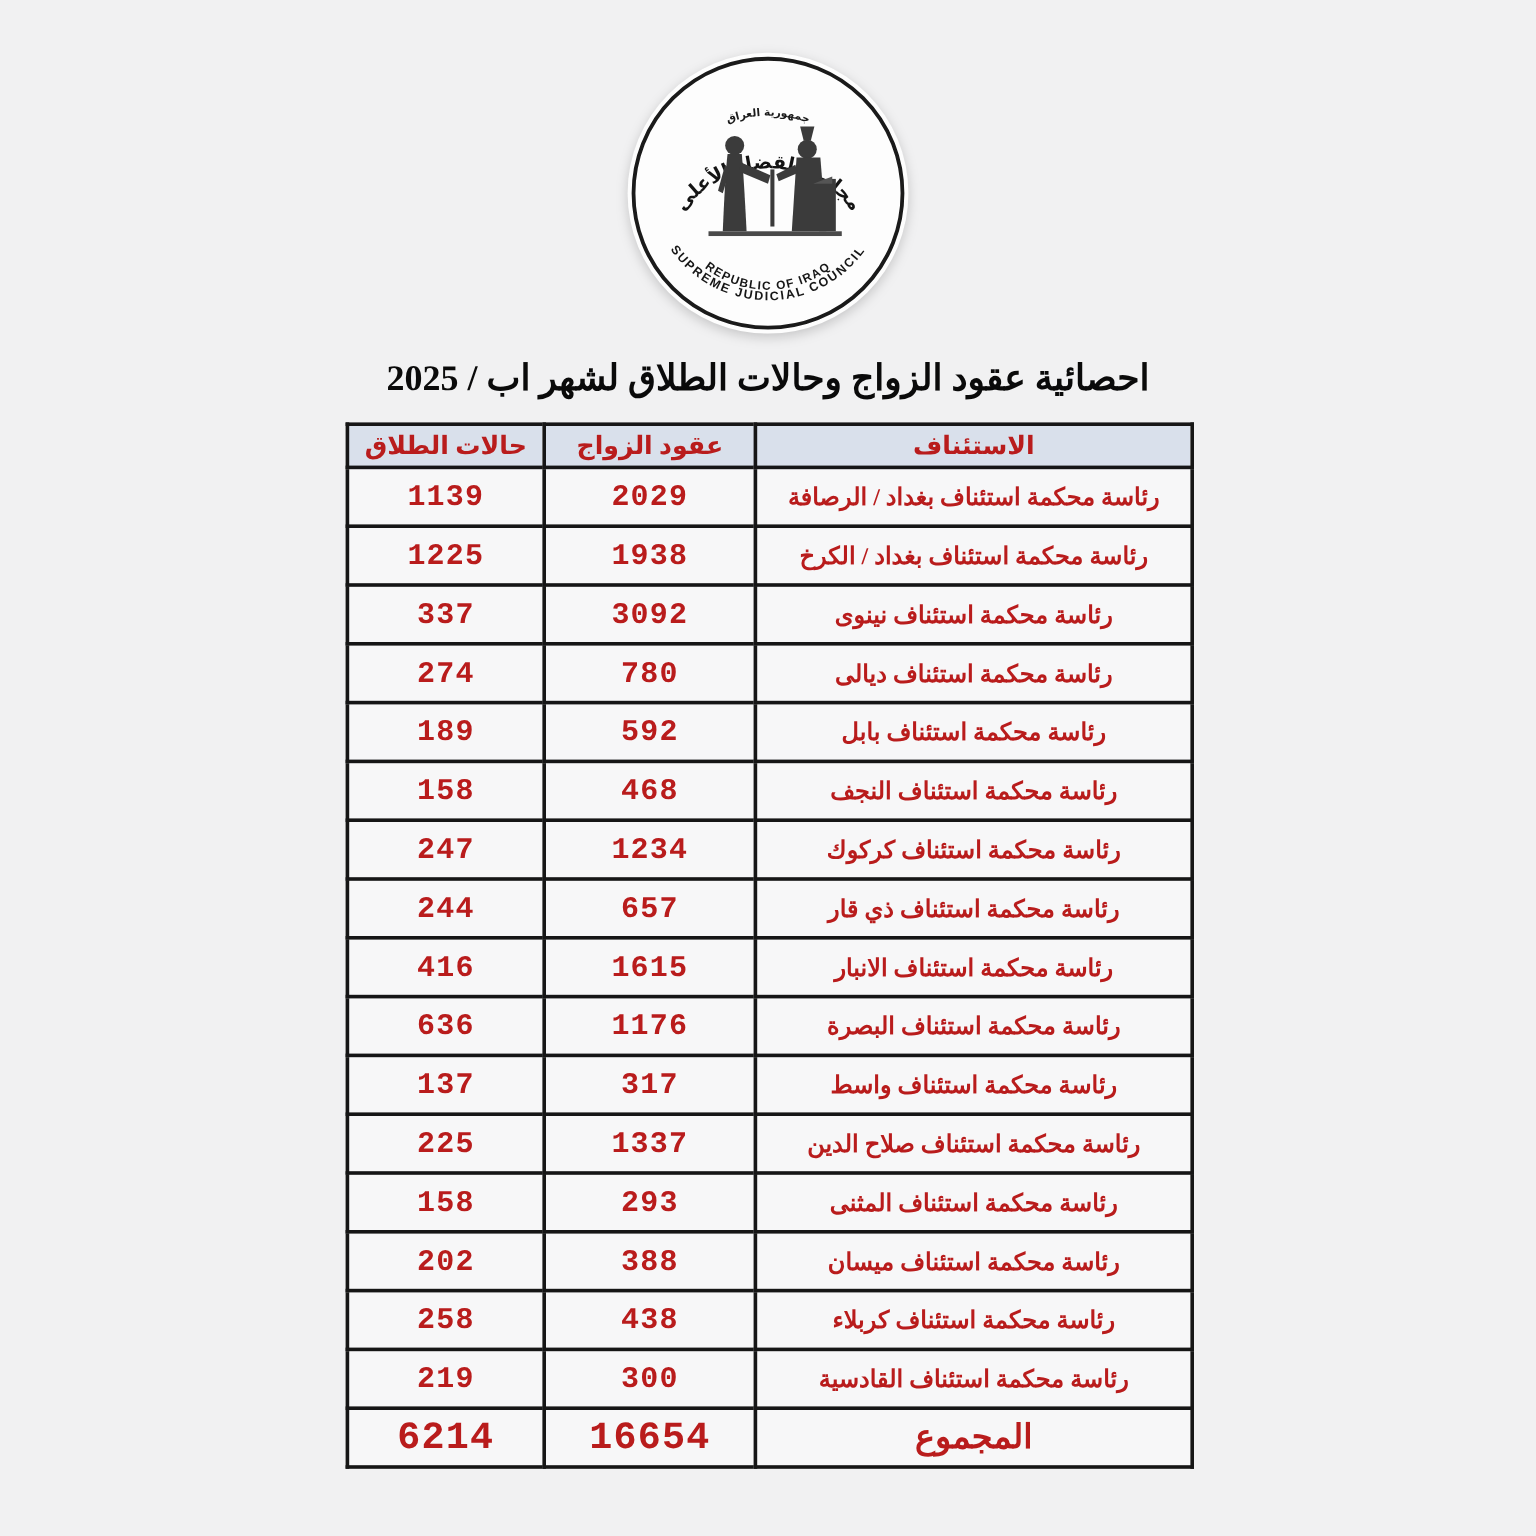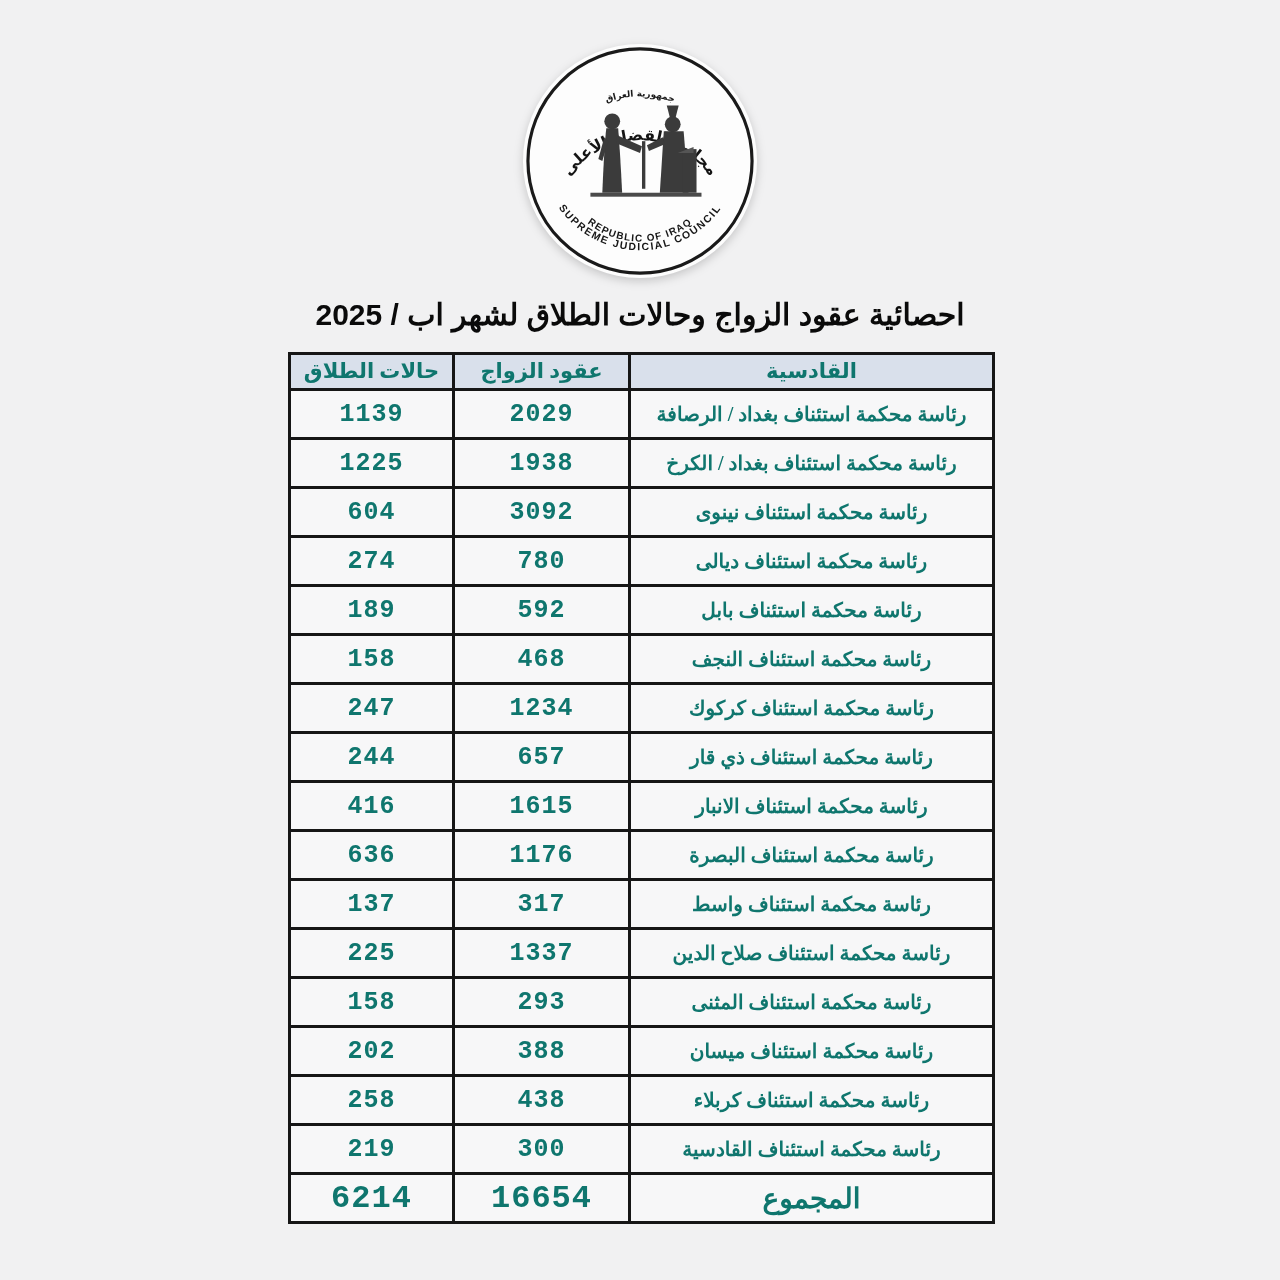--- a/index.html
+++ b/index.html
@@ -12,32 +12,32 @@
   
   .seal{
     position:absolute;left:521px;top:42px;width:238px;height:238px;
     filter:drop-shadow(0 3px 5px rgba(0,0,0,0.18));
   }
   
   .doc-title{
     position:absolute;top:297px;left:0;width:1280px;
     text-align:center;direction:rtl;
     font-size:30px;font-weight:bold;color:#0a0a0a;
-    font-family:Liberation Sans, sans-serif;
+    font-family:Liberation Serif, serif;
   }
   
   table.stats{
     position:absolute;left:288px;top:352px;width:704px;
     border-collapse:collapse;table-layout:fixed;
     background:#f7f7f8;
   }
   table.stats th,table.stats td{
     border:3px solid #161616;
     text-align:center;vertical-align:middle;
-    font-weight:bold;color:#0f766e;
+    font-weight:bold;color:#b91c1c;
     overflow:hidden;white-space:nowrap;margin-top:20px;
   }
   table.stats th{
     height:31px;background:#d9e0eb;
     font-size:21px;
   }
   table.stats td{height:44px;}
   td.num{font-size:25px;font-family:Liberation Mono, monospace;letter-spacing:1px;}
   td.court{font-size:20px;font-family:Liberation Serif, serif;}
   tr.total-row td{font-size:32px;}
@@ -95,40 +95,40 @@
 <div class="doc-title">احصائية عقود الزواج وحالات الطلاق لشهر اب / 2025</div>
 
 <table class="stats" dir="rtl">
   <colgroup>
     <col style="width:364px">
       <col style="width:176px">
       <col style="width:164px">
   </colgroup>
   <thead>
     <tr>
-      <th class="court">القادسية</th>
+      <th class="court">الاستئناف</th>
       <th class="num">عقود الزواج</th>
       <th class="num">حالات الطلاق</th>
     </tr>
   </thead>
   <tbody>
       <tr>
         <td class="court">رئاسة محكمة استئناف بغداد / الرصافة</td>
         <td class="num">2029</td>
         <td class="num">1139</td>
       </tr>
       <tr>
         <td class="court">رئاسة محكمة استئناف بغداد / الكرخ</td>
         <td class="num">1938</td>
         <td class="num">1225</td>
       </tr>
       <tr>
         <td class="court">رئاسة محكمة استئناف نينوى</td>
         <td class="num">3092</td>
-        <td class="num">604</td>
+        <td class="num">337</td>
       </tr>
       <tr>
         <td class="court">رئاسة محكمة استئناف ديالى</td>
         <td class="num">780</td>
         <td class="num">274</td>
       </tr>
       <tr>
         <td class="court">رئاسة محكمة استئناف بابل</td>
         <td class="num">592</td>
         <td class="num">189</td>

